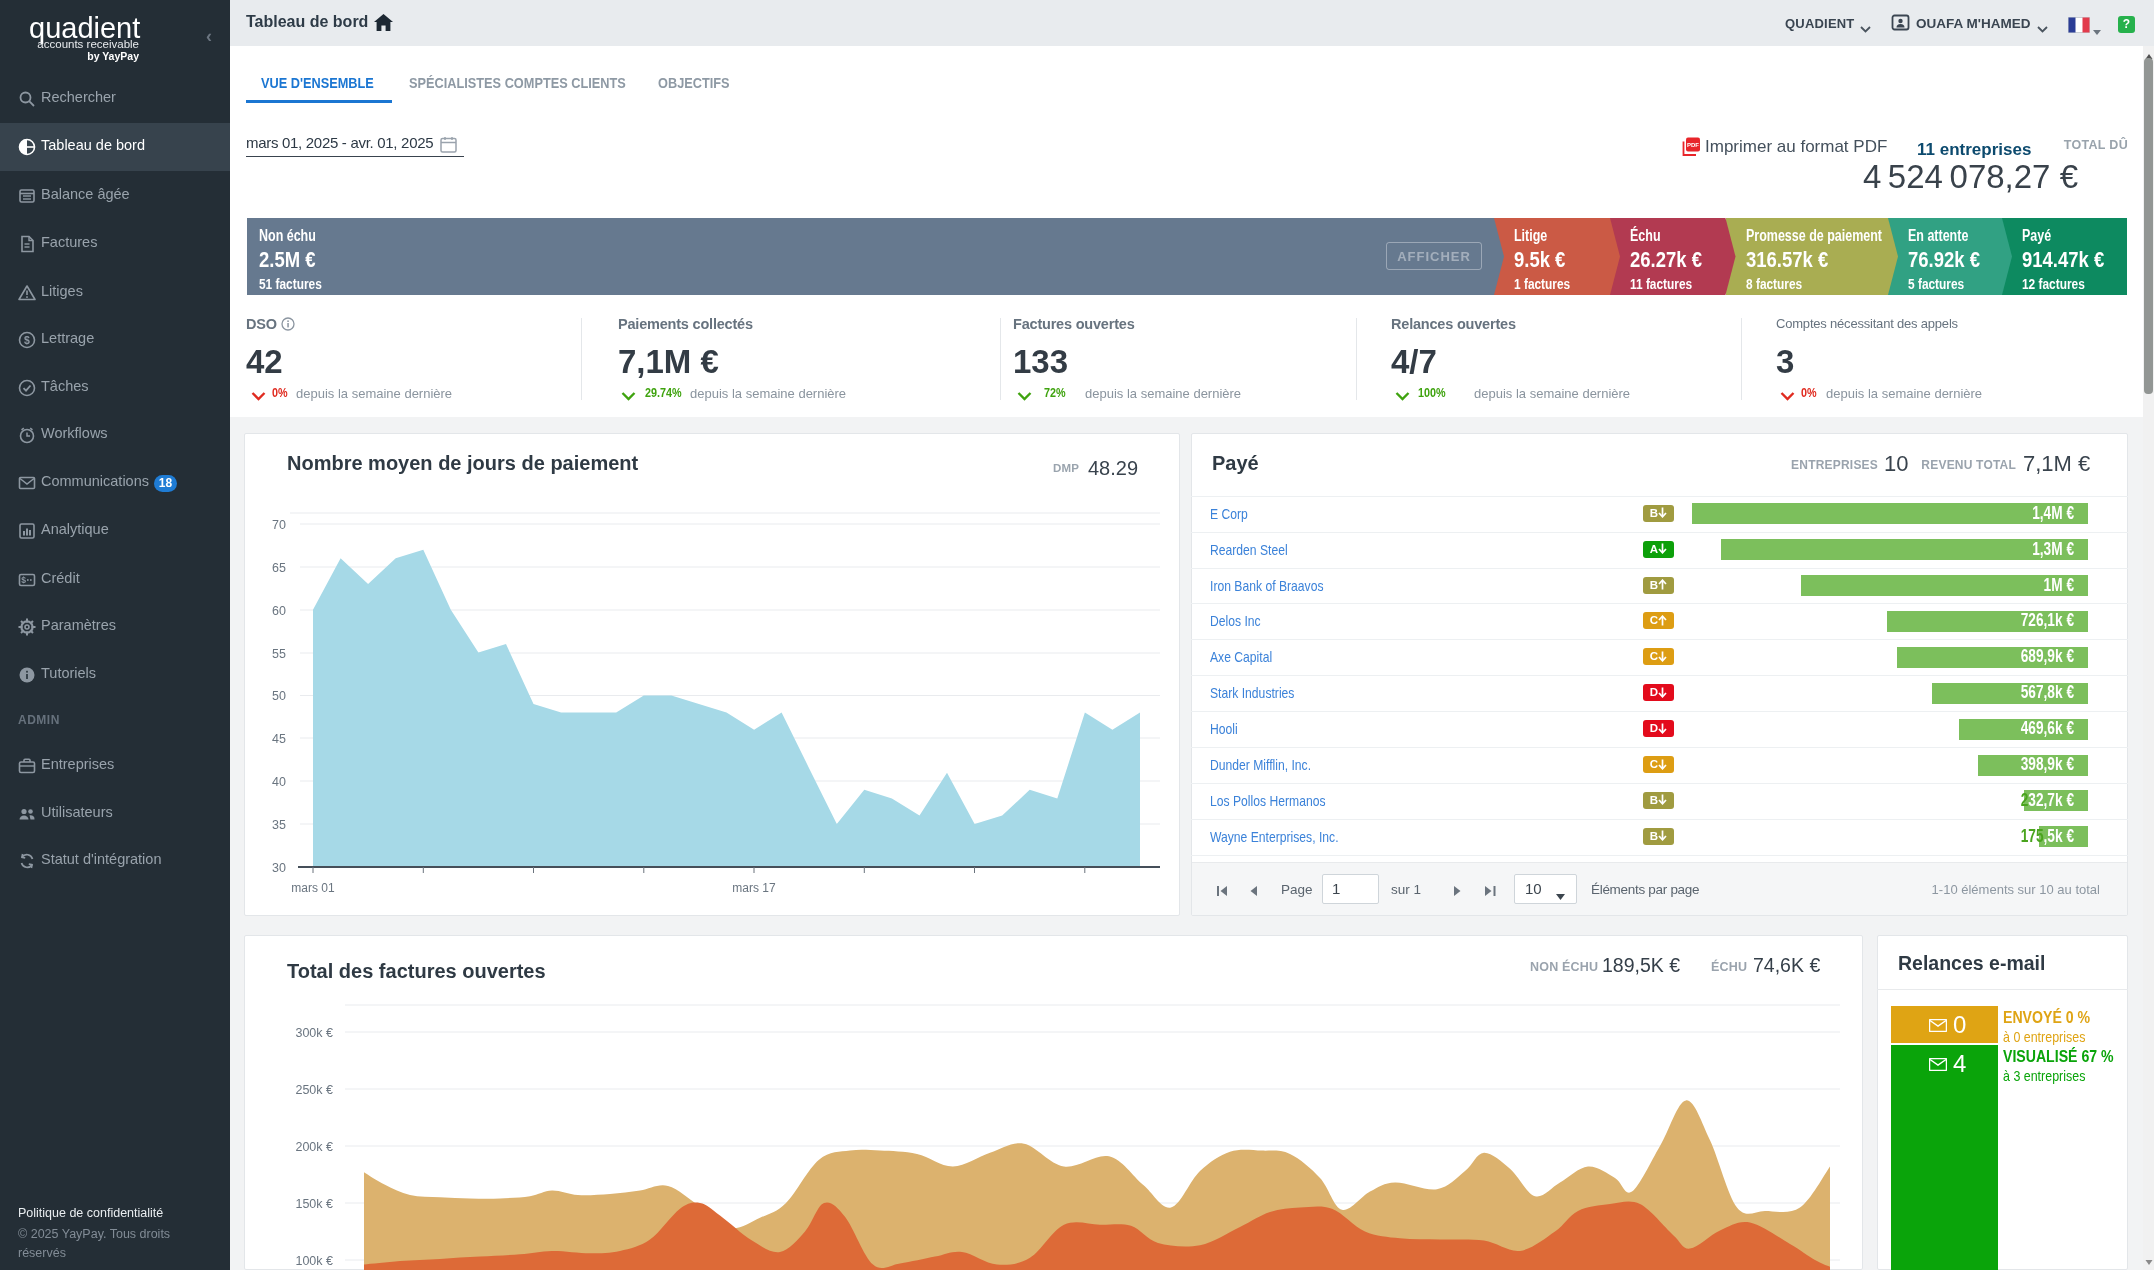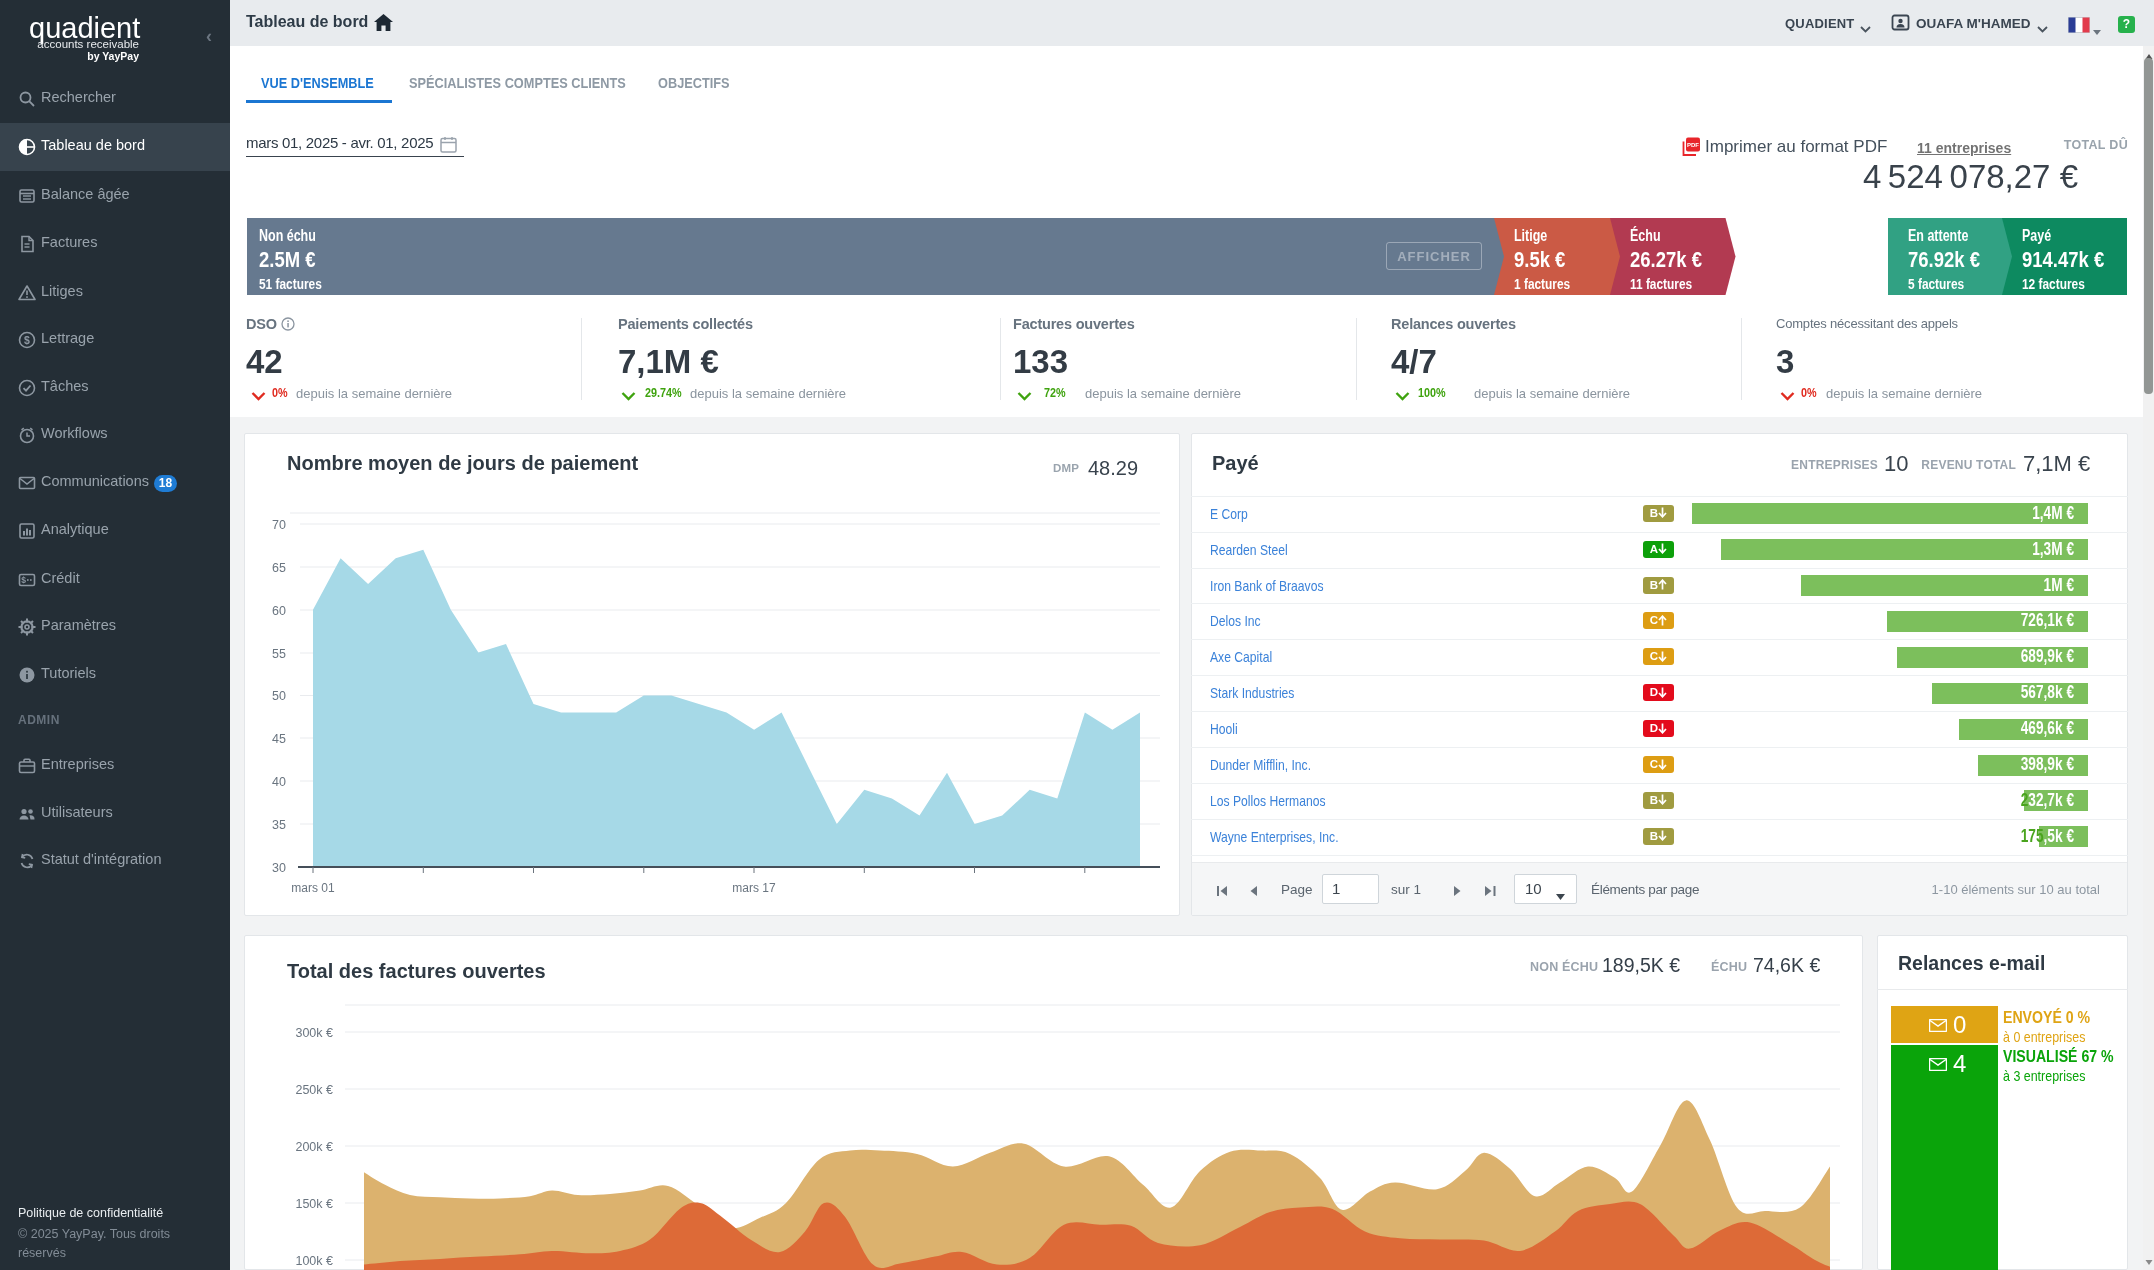--- a/index.html
+++ b/index.html
@@ -48,39 +48,44 @@
       <line x1="12" y1="1" x2="12" y2="4" stroke="#9aa3ad" stroke-width="1.5"></line>
     </svg></div>
 <div class="abs" style="left:246px;top:156px;width:218px;height:1px;background:#39434e;"></div>
 
 <div class="abs" style="left:1682px;top:137px;"><svg width="19" height="20" viewBox="0 0 19 20">
       <path d="M1.5 4.5 V18 h12.5" fill="none" stroke="#e8252a" stroke-width="1.8"></path>
       <rect x="4" y="0.5" width="14" height="14" rx="2" fill="#e8252a"></rect>
       <text x="11" y="10.2" font-size="6" font-weight="bold" fill="#fff" text-anchor="middle" font-family="Liberation Sans">PDF</text>
     </svg></div>
 <div class="abs" style="left:1705px;top:137px;font-size:17px;color:#44505c;">Imprimer au format PDF</div>
-<div class="abs" style="left:1917px;top:140px;font-size:14px;font-weight:bold;color:#737373;text-decoration:underline;">11 entreprises</div>
+<div class="abs" style="left:1917px;top:140px;font-size:17px;font-weight:bold;color:#0c4a6e;">11 entreprises</div>
 <div class="abs" style="left:1928px;top:138px;width:200px;text-align:right;font-size:12.5px;font-weight:bold;color:#99a3ac;letter-spacing:0.3px;">TOTAL DÛ</div>
 <div class="abs" style="left:1578px;top:158px;width:500px;text-align:right;font-size:33px;letter-spacing:-0.6px;color:#39424b;">4 524 078,27 €</div>
 
 <div class="abs" style="left:247px;top:218px;width:1880px;height:77px;">
     <div style="position:absolute;left:0px;top:0;width:1257.0px;height:77px;background:#66798f;clip-path:polygon(0 0,calc(100% - 10px) 0,100% 50%,calc(100% - 10px) 100%,0 100%);z-index:10;">
       <div style="position:absolute;left:12px;top:9px;font-size:16px;font-weight:bold;color:#fff;white-space:nowrap;transform:scaleX(0.78);transform-origin:left center;">Non échu</div>
       <div style="position:absolute;left:12px;top:29px;font-size:22px;font-weight:bold;color:#fff;white-space:nowrap;transform:scaleX(0.84);transform-origin:left center;">2.5M €</div>
       <div style="position:absolute;left:12px;top:58px;font-size:14px;font-weight:bold;color:#fff;white-space:nowrap;transform:scaleX(0.85);transform-origin:left center;">51 factures</div>
     </div>
     <div style="position:absolute;left:1247px;top:0;width:126.0px;height:77px;background:#cb5a45;clip-path:polygon(0 0,calc(100% - 10px) 0,100% 50%,calc(100% - 10px) 100%,0 100%);z-index:9;">
       <div style="position:absolute;left:20px;top:9px;font-size:16px;font-weight:bold;color:#fff;white-space:nowrap;transform:scaleX(0.78);transform-origin:left center;">Litige</div>
       <div style="position:absolute;left:20px;top:29px;font-size:22px;font-weight:bold;color:#fff;white-space:nowrap;transform:scaleX(0.84);transform-origin:left center;">9.5k €</div>
       <div style="position:absolute;left:20px;top:58px;font-size:14px;font-weight:bold;color:#fff;white-space:nowrap;transform:scaleX(0.85);transform-origin:left center;">1 factures</div>
     </div>
     <div style="position:absolute;left:1363px;top:0;width:125.5px;height:77px;background:#b23a51;clip-path:polygon(0 0,calc(100% - 10px) 0,100% 50%,calc(100% - 10px) 100%,0 100%);z-index:8;">
       <div style="position:absolute;left:20px;top:9px;font-size:16px;font-weight:bold;color:#fff;white-space:nowrap;transform:scaleX(0.78);transform-origin:left center;">Échu</div>
       <div style="position:absolute;left:20px;top:29px;font-size:22px;font-weight:bold;color:#fff;white-space:nowrap;transform:scaleX(0.84);transform-origin:left center;">26.27k €</div>
       <div style="position:absolute;left:20px;top:58px;font-size:14px;font-weight:bold;color:#fff;white-space:nowrap;transform:scaleX(0.85);transform-origin:left center;">11 factures</div>
+    </div>
+    <div style="position:absolute;left:1478.5px;top:0;width:172.5px;height:77px;background:#a9ad52;clip-path:polygon(0 0,calc(100% - 10px) 0,100% 50%,calc(100% - 10px) 100%,0 100%);z-index:7;">
+      <div style="position:absolute;left:20px;top:9px;font-size:16px;font-weight:bold;color:#fff;white-space:nowrap;transform:scaleX(0.78);transform-origin:left center;">Promesse de paiement</div>
+      <div style="position:absolute;left:20px;top:29px;font-size:22px;font-weight:bold;color:#fff;white-space:nowrap;transform:scaleX(0.84);transform-origin:left center;">316.57k €</div>
+      <div style="position:absolute;left:20px;top:58px;font-size:14px;font-weight:bold;color:#fff;white-space:nowrap;transform:scaleX(0.85);transform-origin:left center;">8 factures</div>
     </div>
     <div style="position:absolute;left:1641px;top:0;width:124.0px;height:77px;background:#31a183;clip-path:polygon(0 0,calc(100% - 10px) 0,100% 50%,calc(100% - 10px) 100%,0 100%);z-index:6;">
       <div style="position:absolute;left:20px;top:9px;font-size:16px;font-weight:bold;color:#fff;white-space:nowrap;transform:scaleX(0.78);transform-origin:left center;">En attente</div>
       <div style="position:absolute;left:20px;top:29px;font-size:22px;font-weight:bold;color:#fff;white-space:nowrap;transform:scaleX(0.84);transform-origin:left center;">76.92k €</div>
       <div style="position:absolute;left:20px;top:58px;font-size:14px;font-weight:bold;color:#fff;white-space:nowrap;transform:scaleX(0.85);transform-origin:left center;">5 factures</div>
     </div>
     <div style="position:absolute;left:1755px;top:0;width:125.0px;height:77px;background:#0d8a60;z-index:5;">
       <div style="position:absolute;left:20px;top:9px;font-size:16px;font-weight:bold;color:#fff;white-space:nowrap;transform:scaleX(0.78);transform-origin:left center;">Payé</div>
       <div style="position:absolute;left:20px;top:29px;font-size:22px;font-weight:bold;color:#fff;white-space:nowrap;transform:scaleX(0.84);transform-origin:left center;">914.47k €</div>
       <div style="position:absolute;left:20px;top:58px;font-size:14px;font-weight:bold;color:#fff;white-space:nowrap;transform:scaleX(0.85);transform-origin:left center;">12 factures</div>

